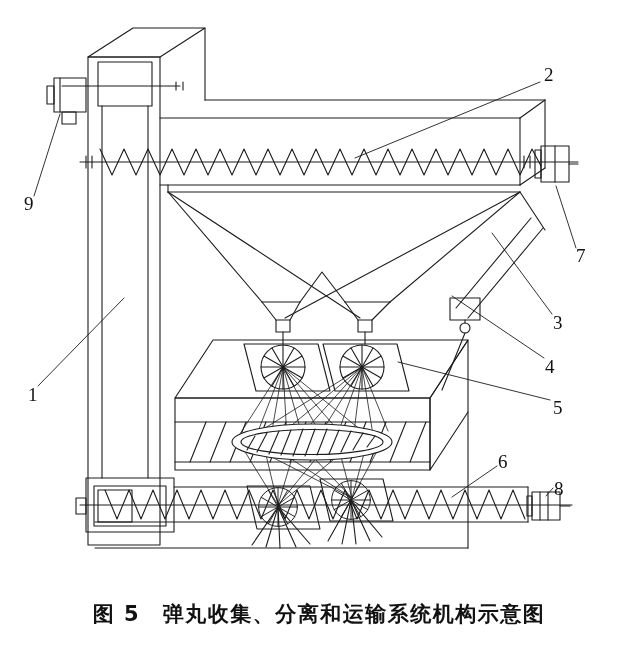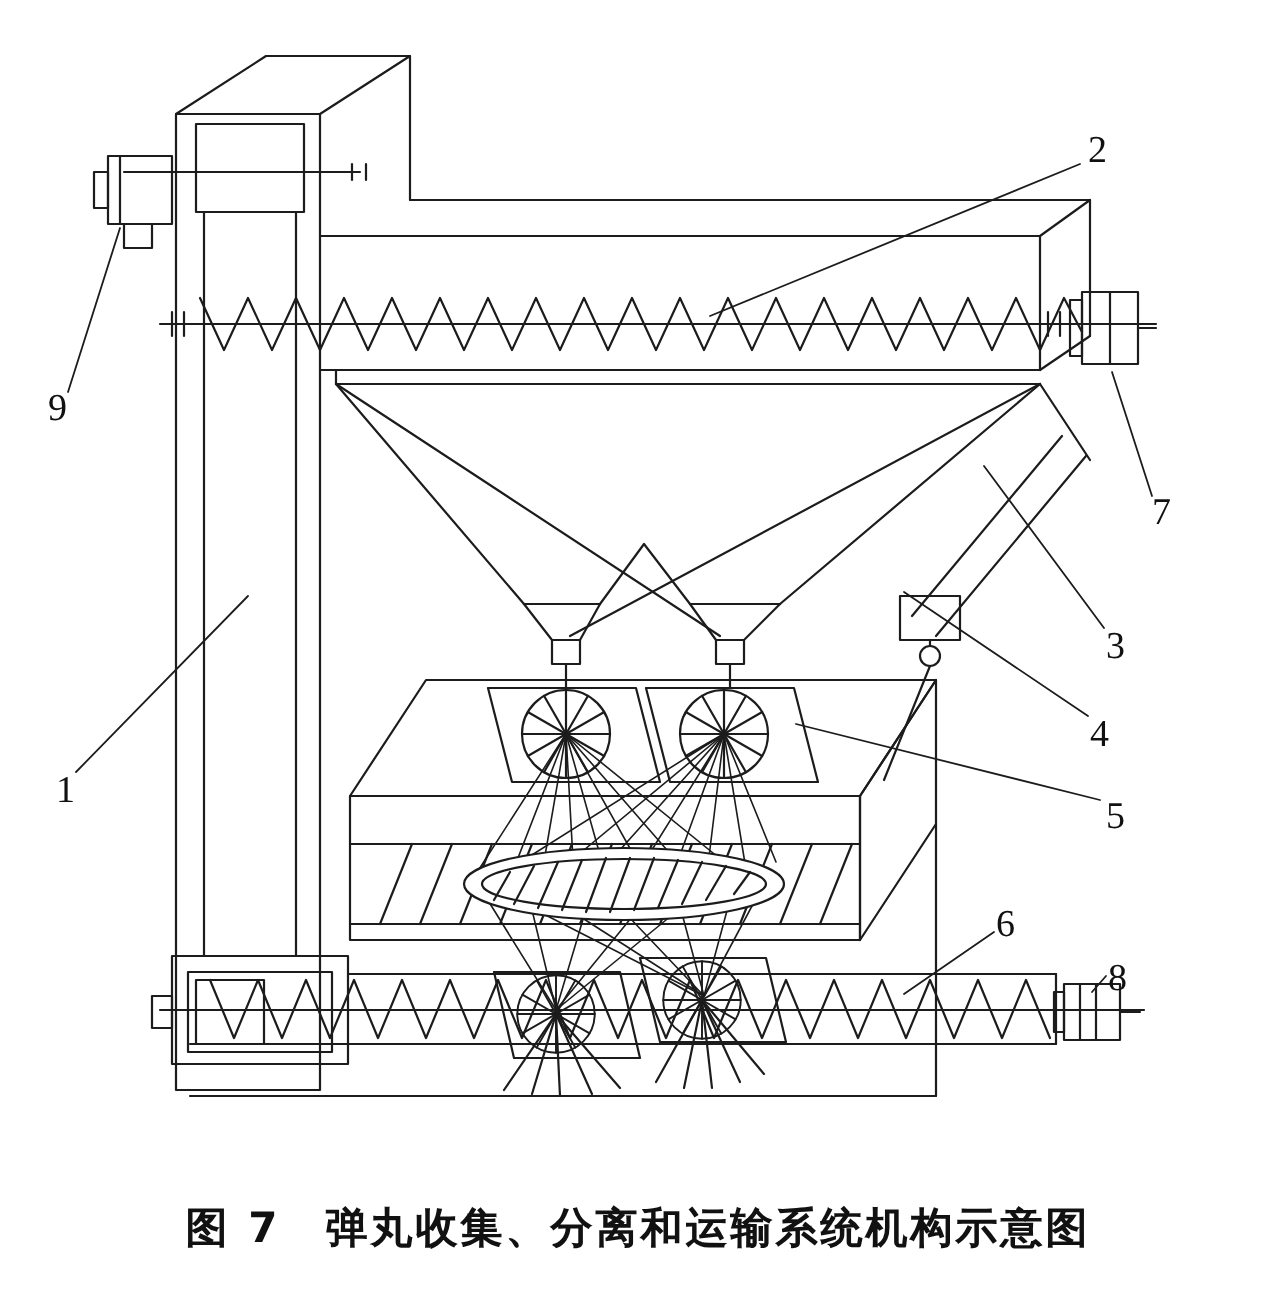--- a/index.html
+++ b/index.html
@@ -239,15 +239,15 @@
     <text class="lbl" x="545" y="373">4</text>
     <text class="lbl" x="553" y="414">5</text>
     <text class="lbl" x="498" y="468">6</text>
     <text class="lbl" x="576" y="262">7</text>
     <text class="lbl" x="554" y="495">8</text>
     <text class="lbl" x="24" y="210">9</text>
   </g>
 
 </svg>
 
-<div class="caption">图 7　弹丸收集、分离和运输系统机构示意图</div>
+<div class="caption">图 5　弹丸收集、分离和运输系统机构示意图</div>
 
 </div>
 
 </body></html>

